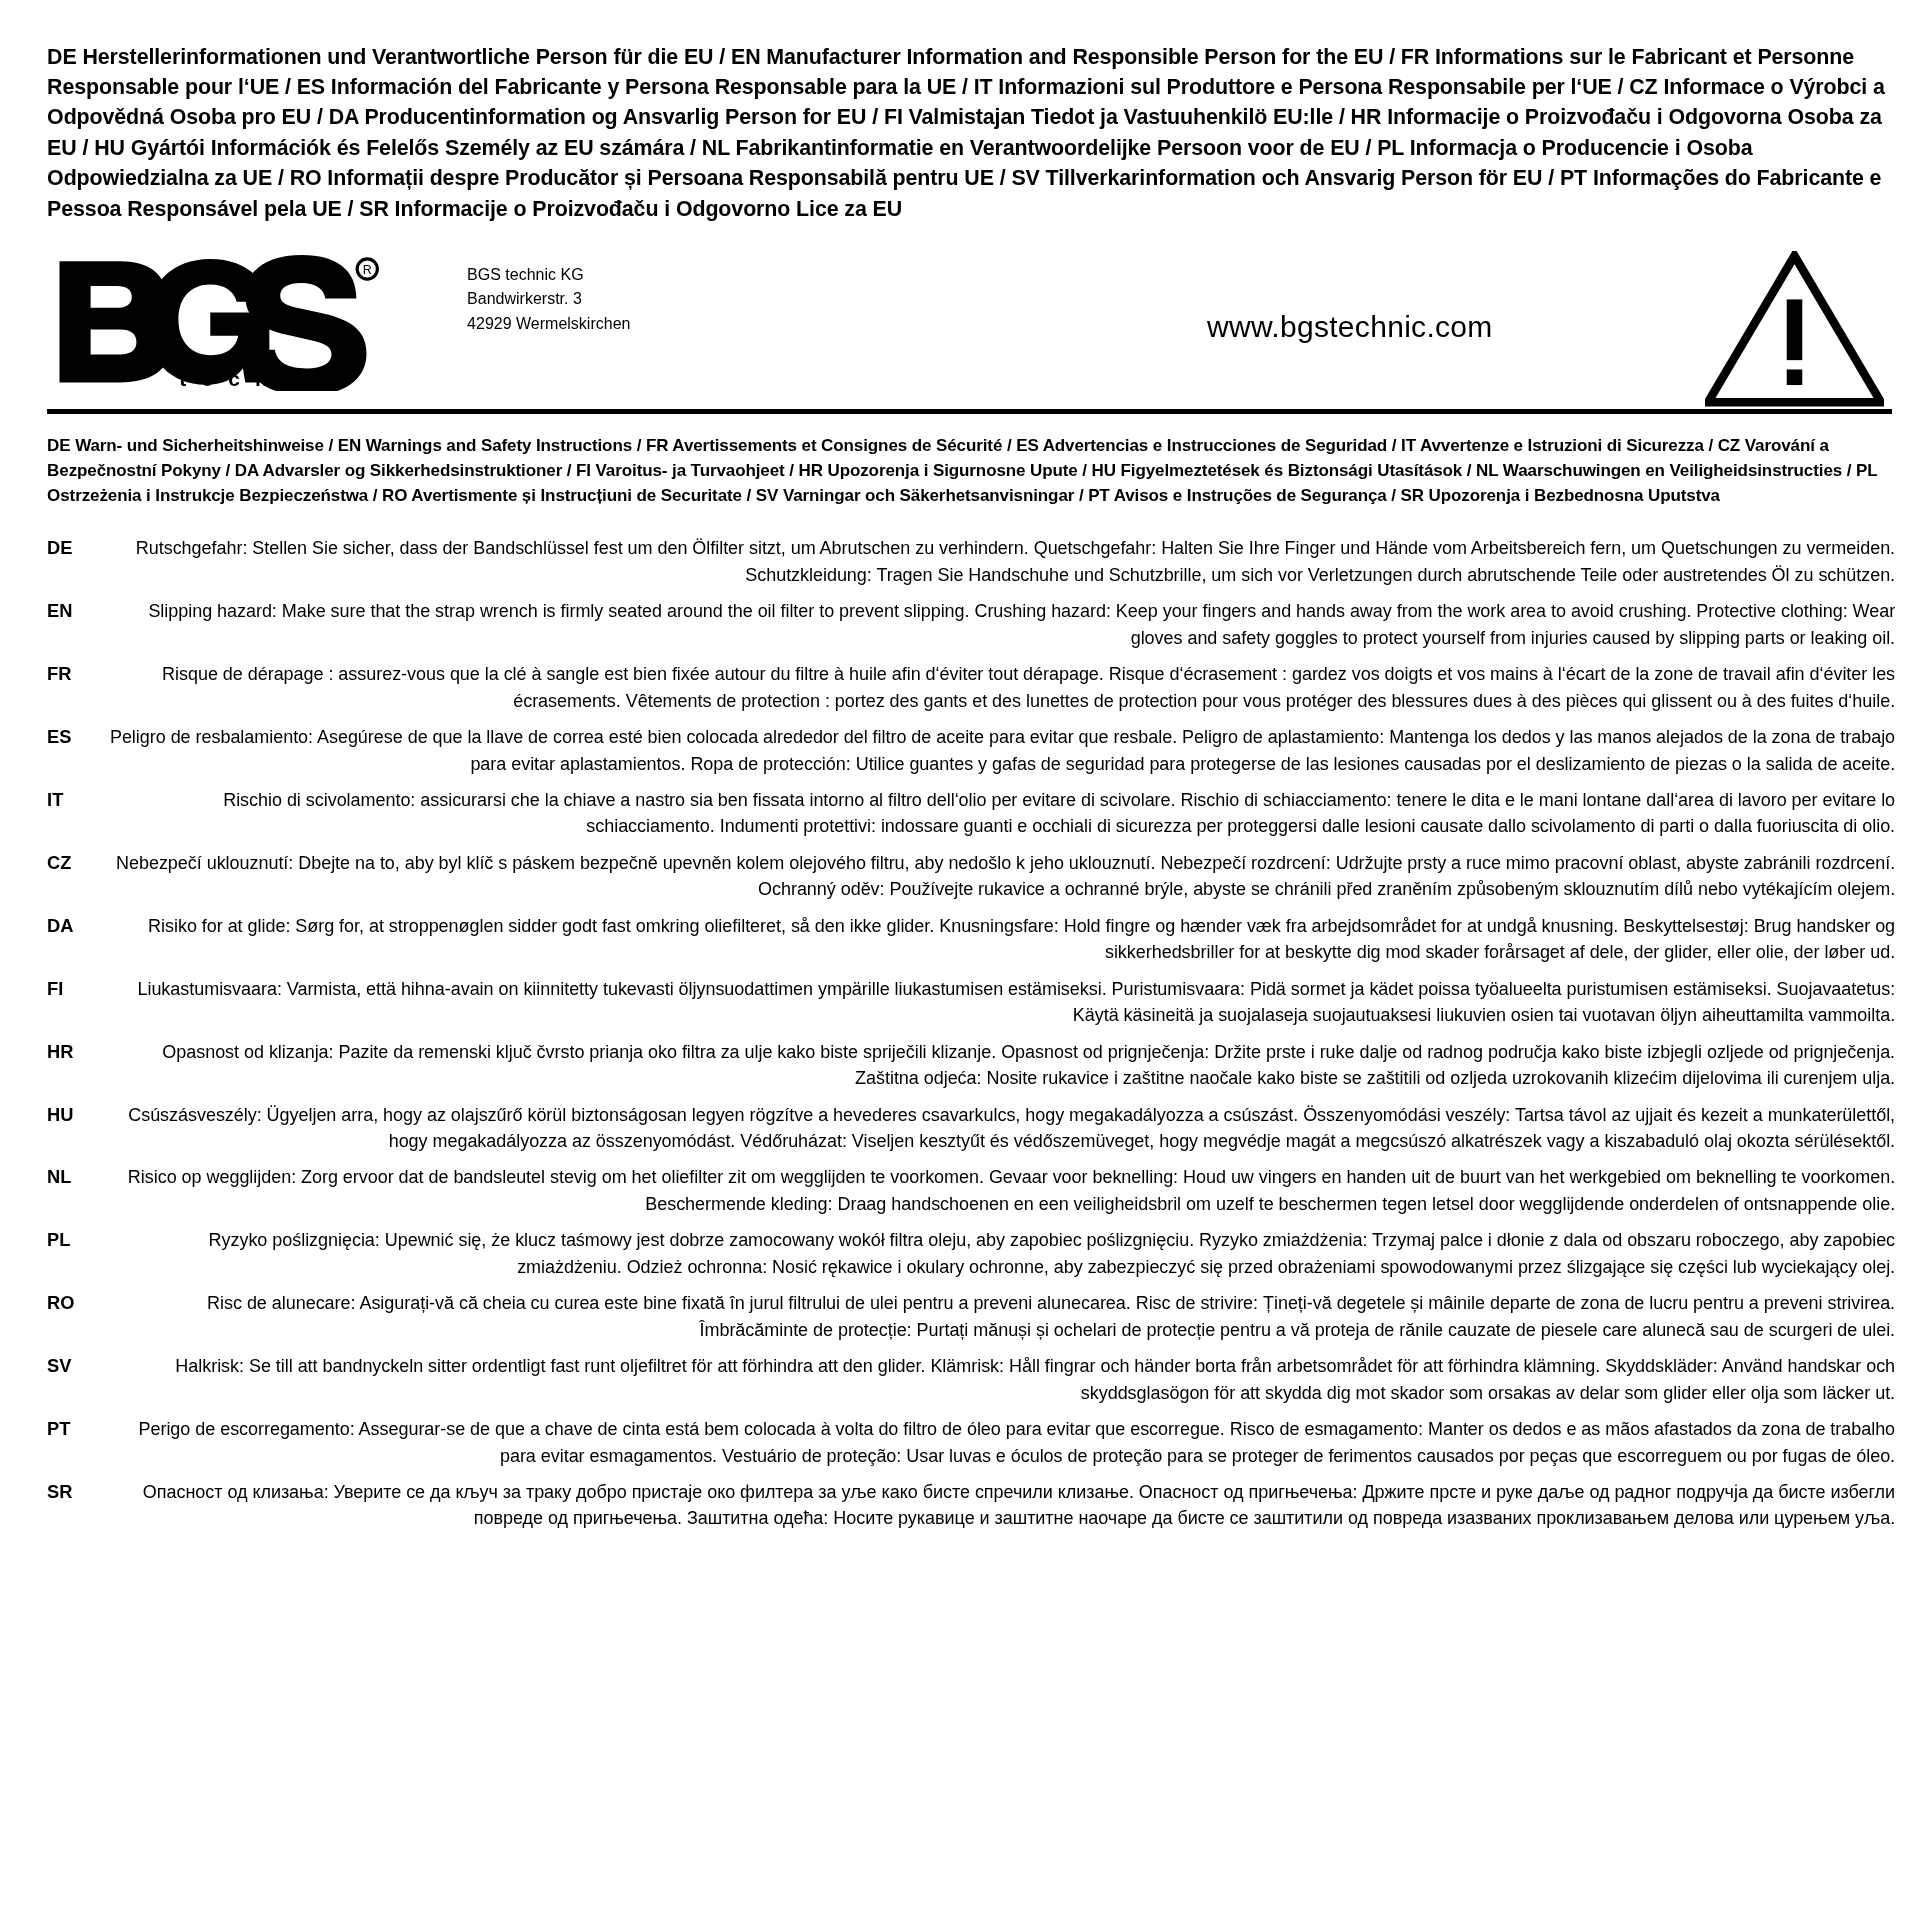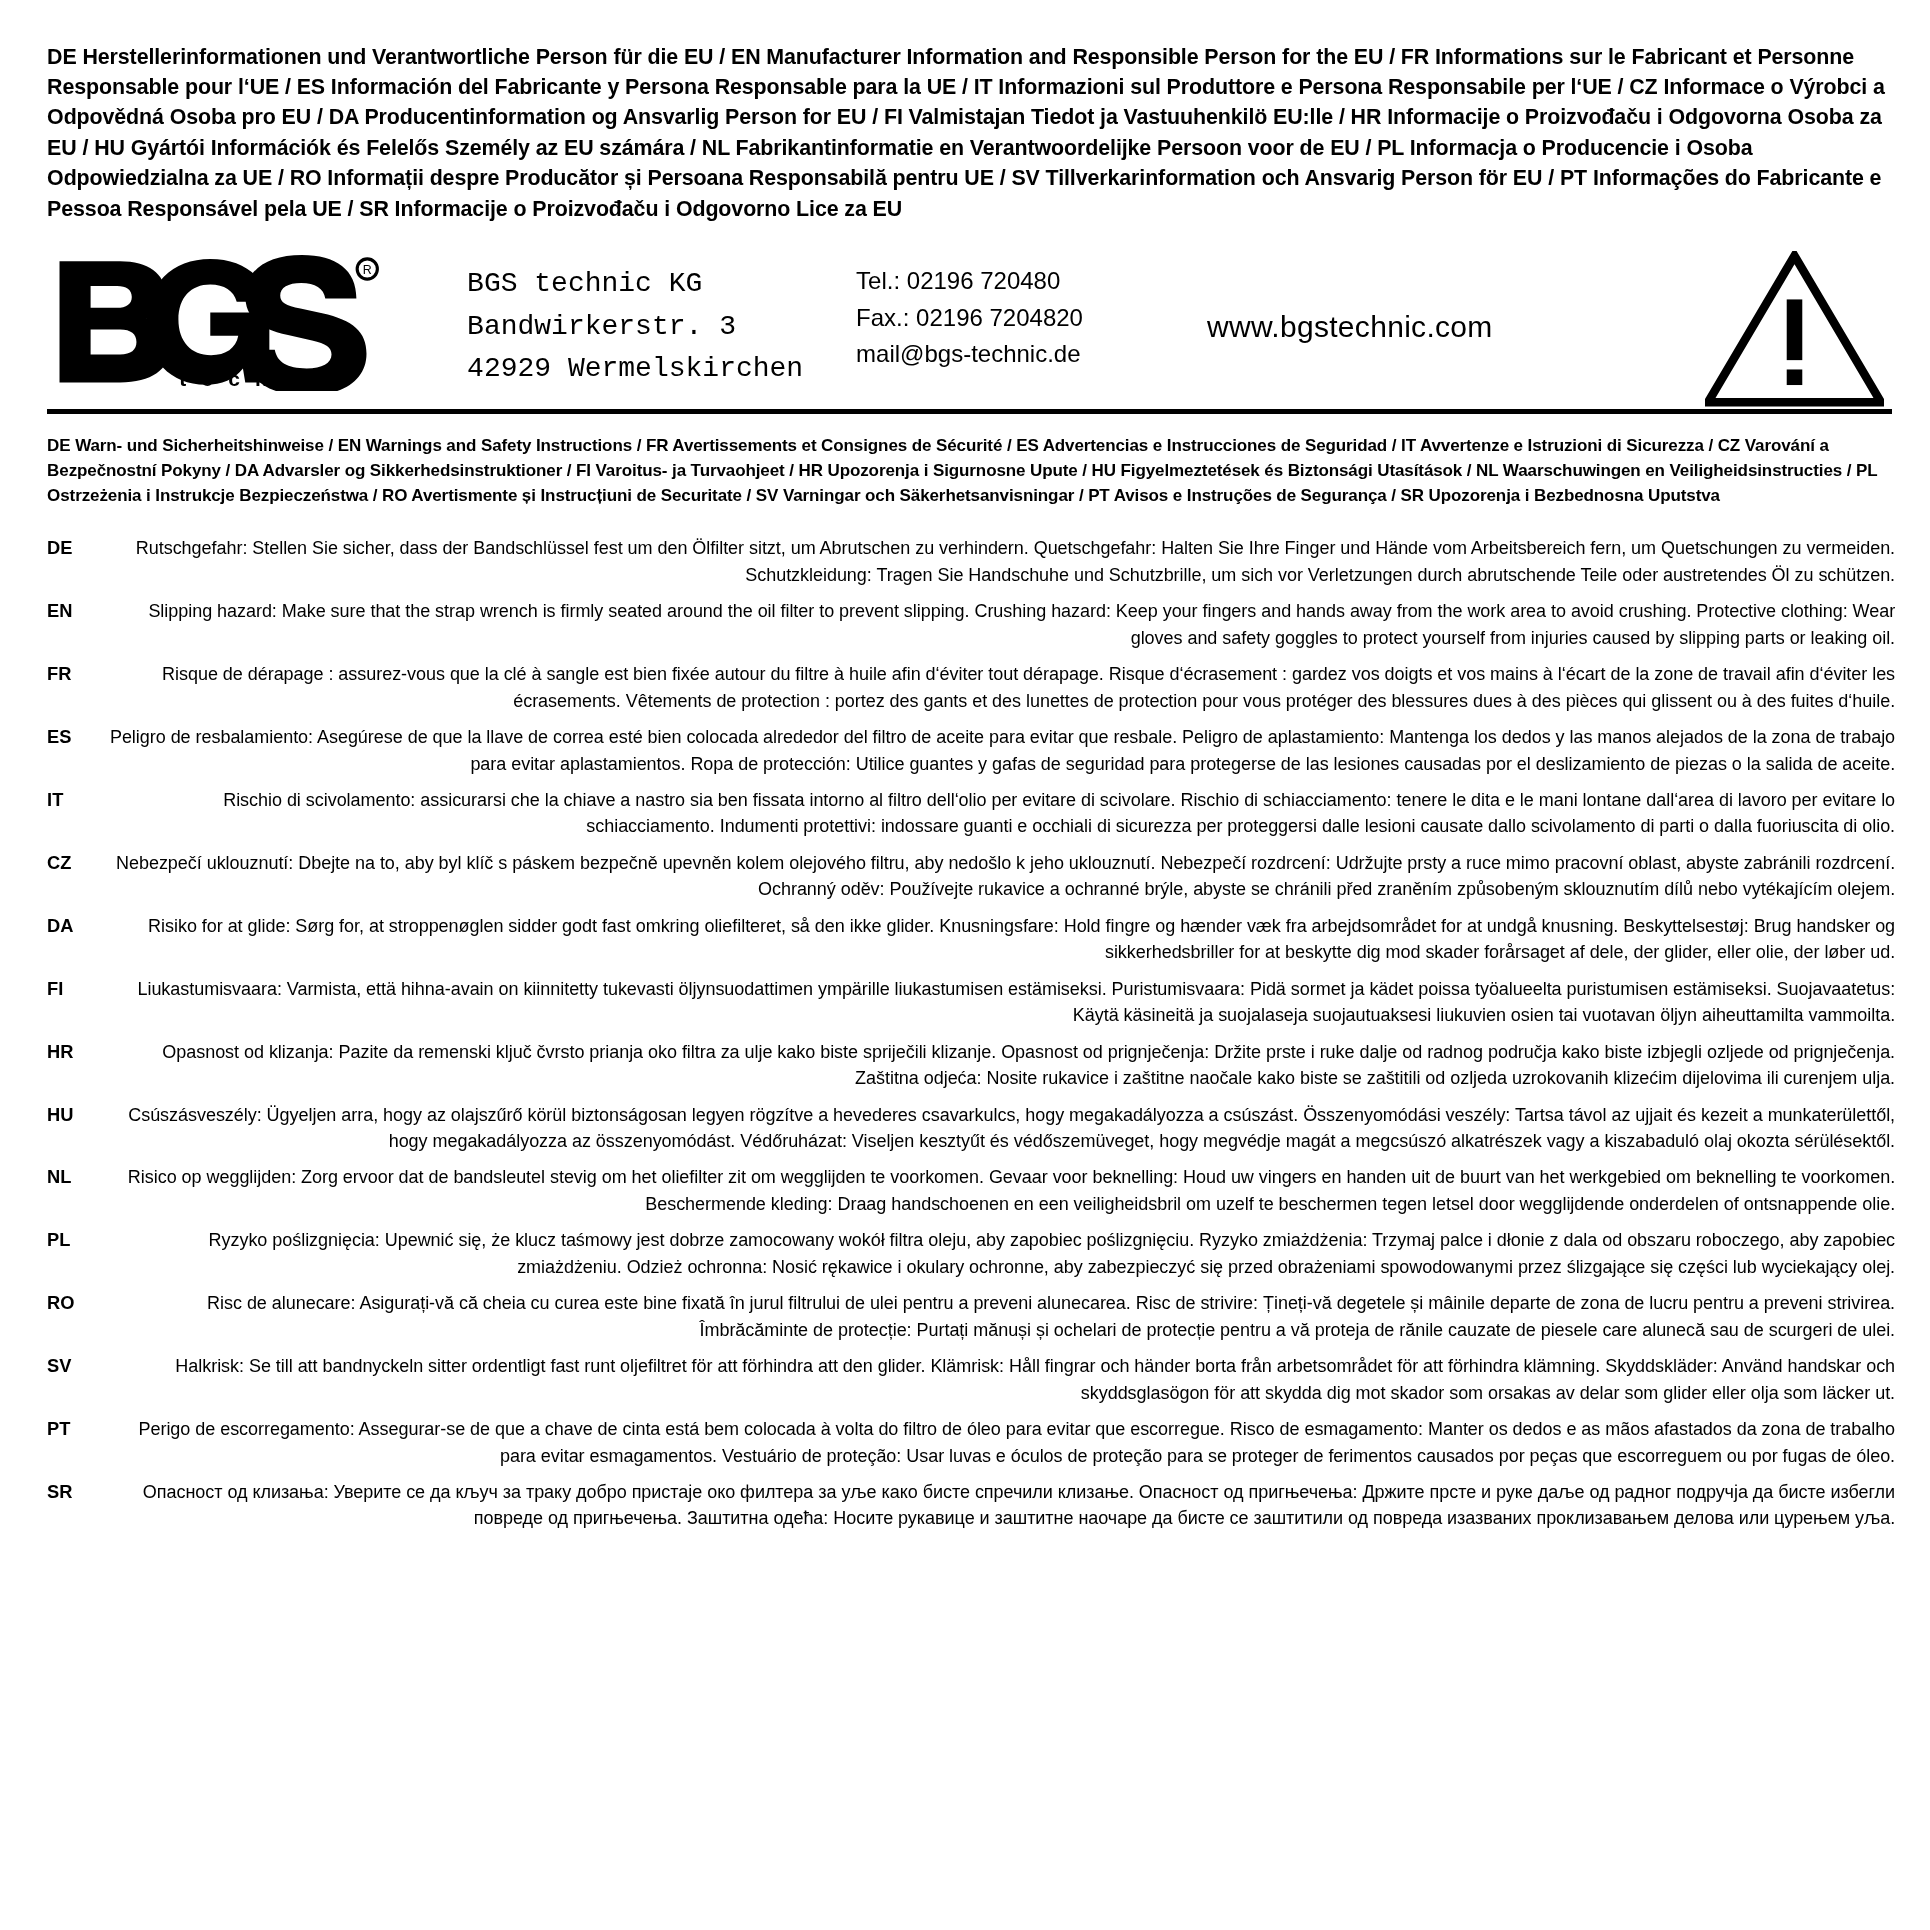--- a/index.html
+++ b/index.html
@@ -47,23 +47,22 @@
     top: 9.3px;
     width: 327px;
     height: 136px;
   }
   .logo svg { display: block; }
 
   .addr {
     position: absolute;
     left: 420px;
     top: 17px;
-    font-size: 28px;
+    font-size: 16px;
     line-height: 1.52;
-    font-family: Liberation Mono, monospace;
   }
   .tel {
     position: absolute;
     left: 809px;
     top: 17px;
     font-size: 24px;
     line-height: 1.52;
   }
   .web {
     position: absolute;
@@ -148,25 +147,20 @@
         <text x="162" y="168" font-family="Liberation Sans, sans-serif" font-size="27" font-weight="bold" letter-spacing="6" fill="#000">t e c h n i c</text>
       </svg>
     </div>
 
     <div class="addr">
       <div>BGS technic KG</div>
       <div>Bandwirkerstr. 3</div>
       <div>42929 Wermelskirchen</div>
     </div>
 
-    <div class="tel">
-      <div>Tel.: 02196 720480</div>
-      <div>Fax.: 02196 7204820</div>
-      <div>mail@bgs-technic.de</div>
-    </div>
 
     <div class="web">www.bgstechnic.com</div>
 
     <div class="warn-tri">
       <svg viewBox="0 0 230 200" width="179" height="156" aria-hidden="true">
         <path d="M115 6 L226 194 H4 Z" fill="none" stroke="#000" stroke-width="11" stroke-linejoin="miter"></path>
         <rect x="105" y="62" width="20" height="78" fill="#000"></rect>
         <rect x="105" y="152" width="20" height="20" fill="#000"></rect>
       </svg>
     </div>

